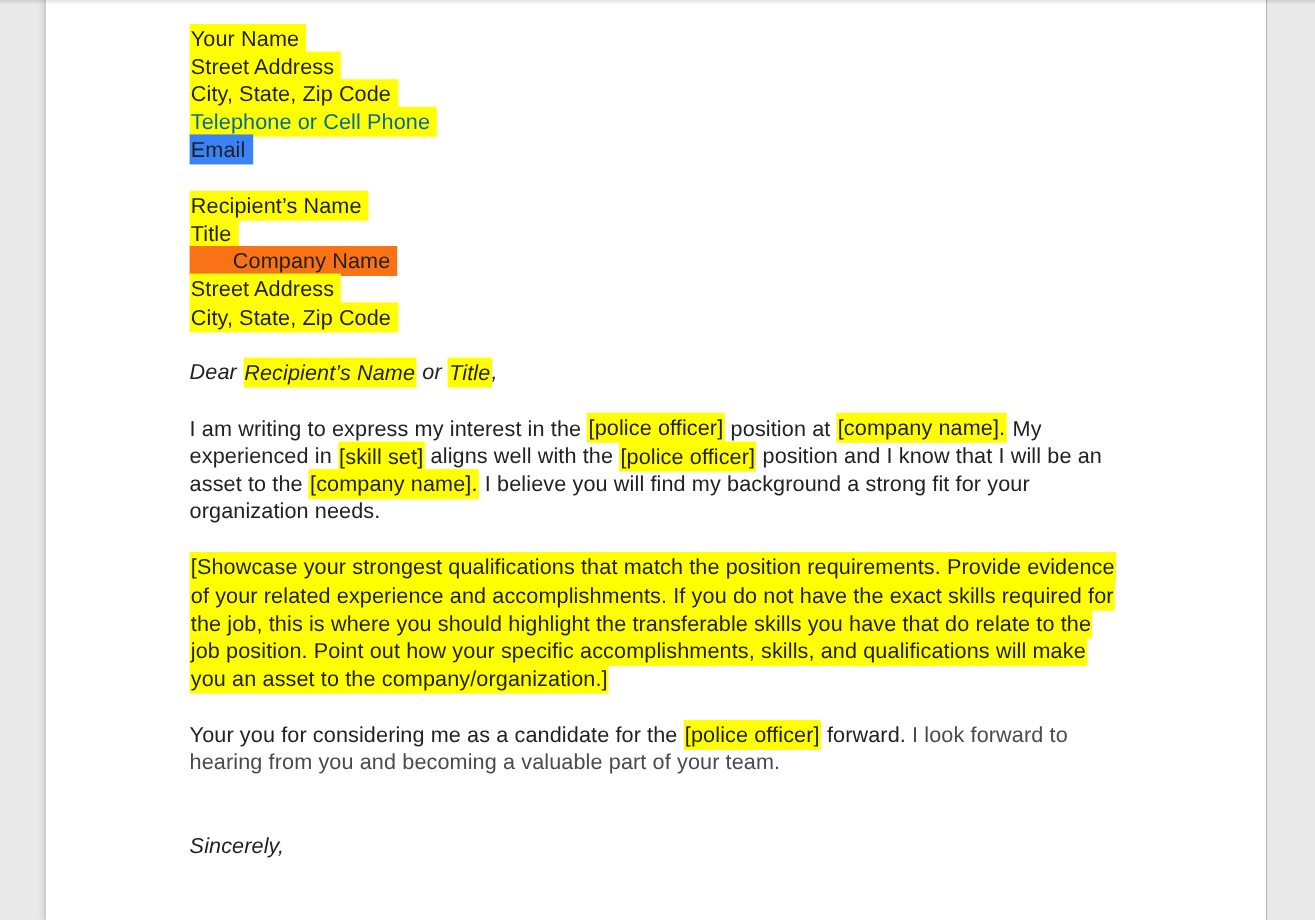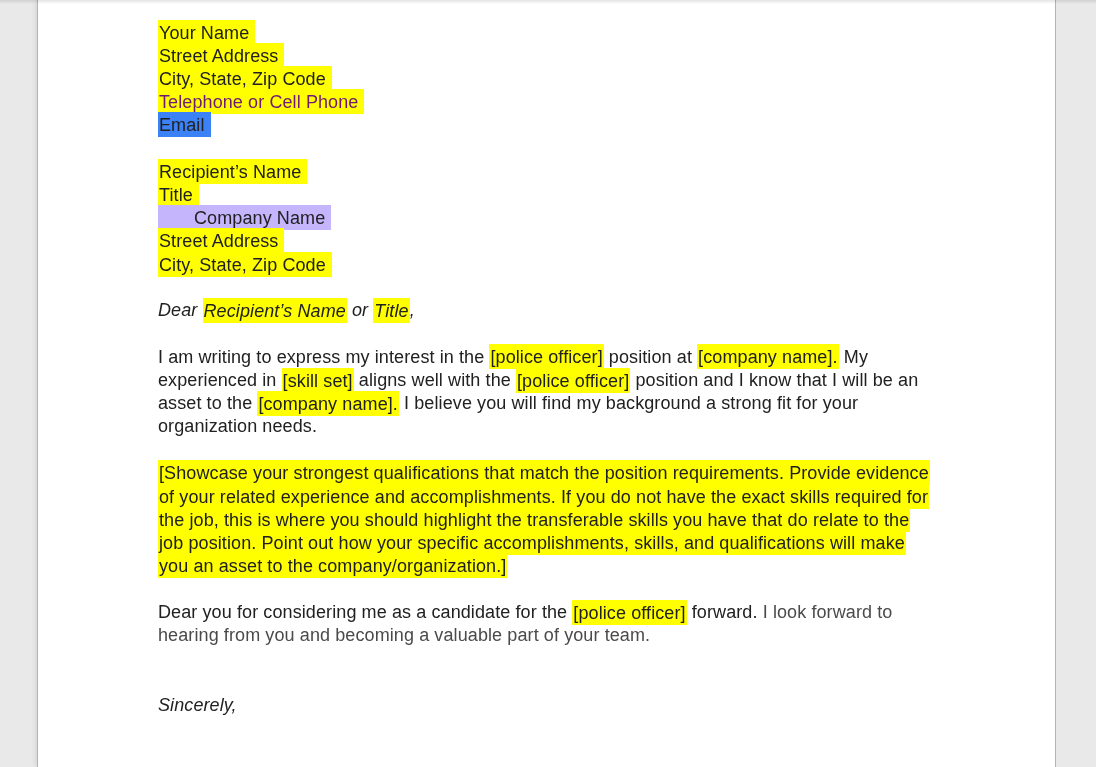--- a/index.html
+++ b/index.html
@@ -58,36 +58,36 @@
 </head>
 <body style="background: rgb(233, 233, 233);">
 
 <div class="canvas">
   <div class="gutter left" style="background: rgb(233, 233, 233);"></div>
   <div class="page" style="background: rgb(255, 255, 255); border-left-color: rgb(179, 179, 179); border-right-color: rgb(179, 179, 179);">
     <div>
         <p class="block line" style="color: rgb(33, 33, 33);"><span class="hl" style="background: rgb(255, 255, 0);">Your Name</span></p>
         <p class="block line" style="color: rgb(33, 33, 33);"><span class="hl" style="background: rgb(255, 255, 0);">Street Address</span></p>
         <p class="block line" style="color: rgb(33, 33, 33);"><span class="hl" style="background: rgb(255, 255, 0);">City, State, Zip Code</span></p>
-        <p class="block line" style="color: #701a75;"><span class="hl" style="background: rgb(255, 255, 0);">Telephone or Cell Phone</span></p>
+        <p class="block line" style="color: #0369a1;"><span class="hl" style="background: rgb(255, 255, 0);">Telephone or Cell Phone</span></p>
         <p class="block line" style="color: rgb(33, 33, 33);"><span class="hl" style="background: #3b82f6;">Email</span></p>
         <p class="block blank" style="color: rgb(33, 33, 33);">&nbsp;</p>
         <p class="block line" style="color: rgb(33, 33, 33);"><span class="hl" style="background: rgb(255, 255, 0);">Recipient’s Name</span></p>
         <p class="block line" style="color: rgb(33, 33, 33);"><span class="hl" style="background: rgb(255, 255, 0);">Title</span></p>
-        <p class="block line" style="color: rgb(33, 33, 33);"><span class="hl" style="background: #c4b5fd; padding-left: 36px;">Company Name</span></p>
+        <p class="block line" style="color: rgb(33, 33, 33);"><span class="hl" style="background: #f97316; padding-left: 36px;">Company Name</span></p>
         <p class="block line" style="color: rgb(33, 33, 33);"><span class="hl" style="background: rgb(255, 255, 0);">Street Address</span></p>
         <p class="block line" style="color: rgb(33, 33, 33);"><span class="hl" style="background: rgb(255, 255, 0);">City, State, Zip Code</span></p>
         <p class="block blank" style="color: rgb(33, 33, 33);">&nbsp;</p>
         <p class="block para" style="color: rgb(33, 33, 33); font-style: italic;"><span>Dear </span><span class="hl" style="background: rgb(255, 255, 0);">Recipient’s Name</span><span> or </span><span class="hl" style="background: rgb(255, 255, 0);">Title</span><span>,</span></p>
         <p class="block blank" style="color: rgb(33, 33, 33);">&nbsp;</p>
         <p class="block para" style="color: rgb(33, 33, 33);"><span>I am writing to express my interest in the </span><span class="hl" style="background: rgb(255, 255, 0);">[police officer]</span><span> position at </span><span class="hl" style="background: rgb(255, 255, 0);">[company name].</span><span> My experienced in </span><span class="hl" style="background: rgb(255, 255, 0);">[skill set]</span><span> aligns well with the </span><span class="hl" style="background: rgb(255, 255, 0);">[police officer]</span><span> position and I know that I will be an asset to the </span><span class="hl" style="background: rgb(255, 255, 0);">[company name].</span><span> I believe you will find my background a strong fit for your organization needs.</span></p>
         <p class="block blank" style="color: rgb(33, 33, 33);">&nbsp;</p>
         <p class="block para" style="color: rgb(33, 33, 33);"><span class="hl" style="background: rgb(255, 255, 0);">[Showcase your strongest qualifications that match the position requirements. Provide evidence of your related experience and accomplishments. If you do not have the exact skills required for the job, this is where you should highlight the transferable skills you have that do relate to the job position. Point out how your specific accomplishments, skills, and qualifications will make you an asset to the company/organization.]</span></p>
         <p class="block blank" style="color: rgb(33, 33, 33);">&nbsp;</p>
-        <p class="block para" style="color: rgb(33, 33, 33);"><span>Dear you for considering me as a candidate for the </span><span class="hl" style="background: rgb(255, 255, 0);">[police officer]</span><span> forward. </span><span class="muted" style="color: rgb(74, 74, 74);">I look forward to hearing from you and becoming a valuable part of your team.</span></p>
+        <p class="block para" style="color: rgb(33, 33, 33);"><span>Your you for considering me as a candidate for the </span><span class="hl" style="background: rgb(255, 255, 0);">[police officer]</span><span> forward. </span><span class="muted" style="color: rgb(74, 74, 74);">I look forward to hearing from you and becoming a valuable part of your team.</span></p>
         <p class="block blank" style="color: rgb(33, 33, 33);">&nbsp;</p>
         <p class="block blank" style="color: rgb(33, 33, 33);">&nbsp;</p>
         <p class="block para" style="color: rgb(33, 33, 33); font-style: italic;"><span>Sincerely,</span></p>
         <p class="block blank" style="color: rgb(33, 33, 33);">&nbsp;</p>
       </div>
   </div>
   <div class="gutter right" style="background: rgb(233, 233, 233);"></div>
   <div class="top-shade"></div>
 </div>
 

